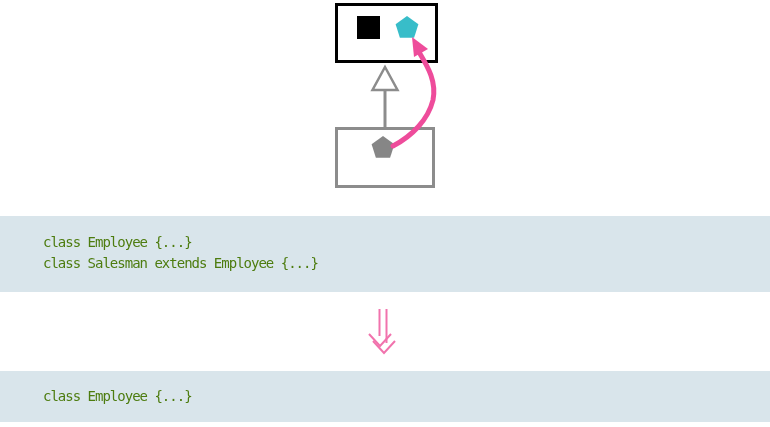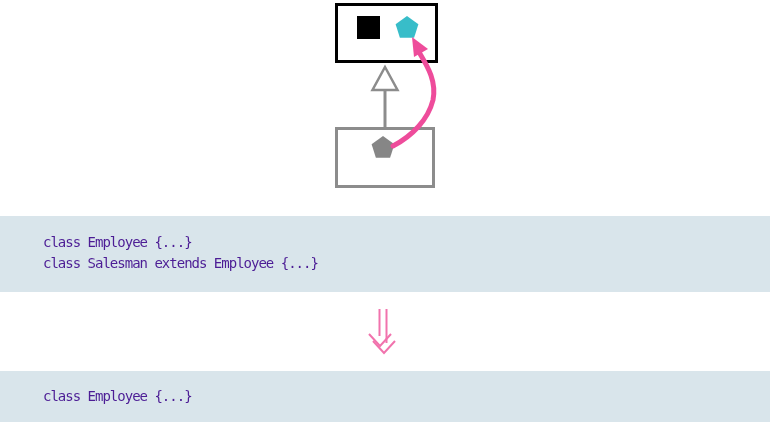--- a/index.html
+++ b/index.html
@@ -24,21 +24,21 @@
     box-sizing: border-box;
     padding-left: 43px;
   }
   .band-before { top: 216px; height: 76px; padding-top: 16px; }
   .band-after  { top: 371px; height: 51px; padding-top: 15px; }
   .code-line {
     font-family: "DejaVu Sans Mono", "Liberation Mono", monospace;
     font-size: 14px;
     line-height: 21px;
     letter-spacing: -1px;
-    color: #4c1d95;
+    color: #4d7c0f;
     white-space: pre;
   }
 </style>
 </head>
 <body>
 
 <div class="screen">
 
   <div class="band band-before">
     <div class="code-line">class Employee {...}</div>

